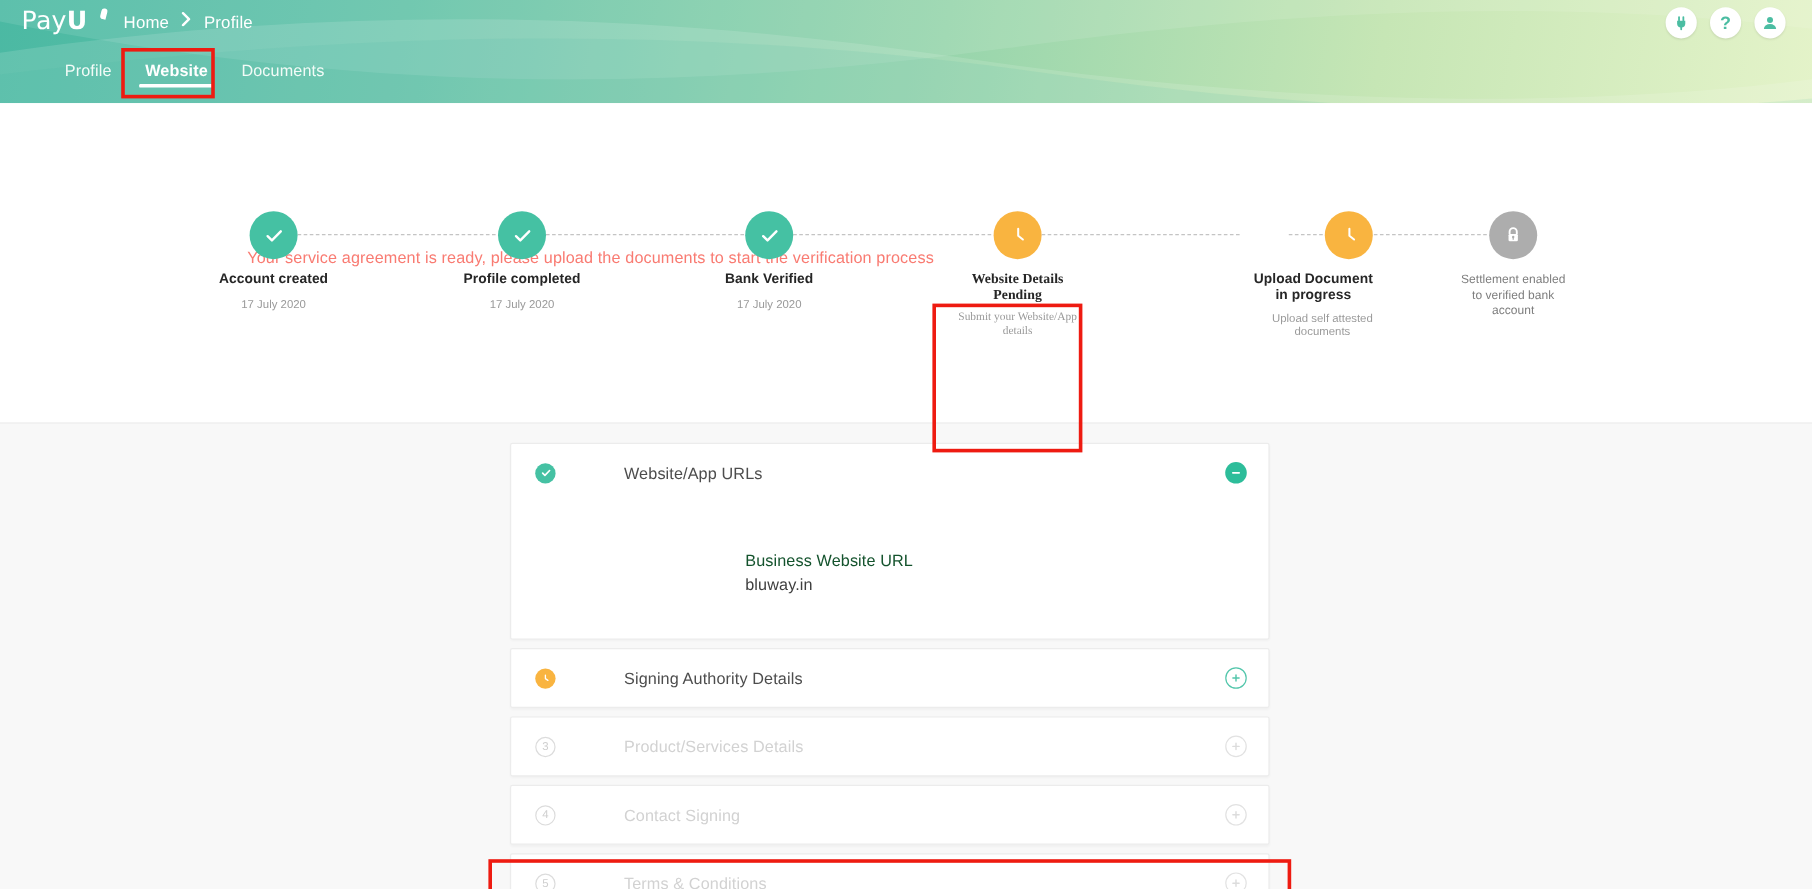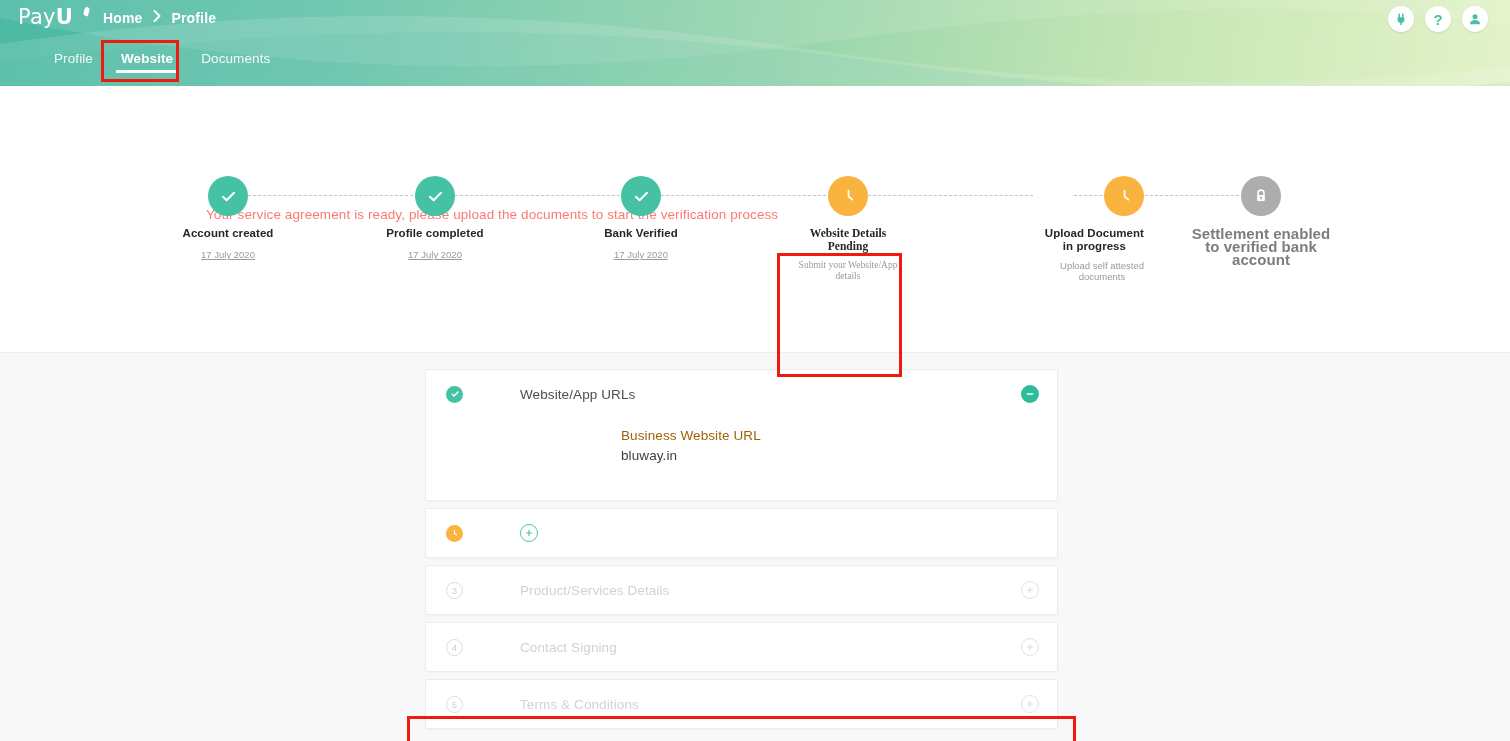--- a/index.html
+++ b/index.html
@@ -39,21 +39,21 @@
     transform: rotate(14deg);
   }
 
   .breadcrumb {
     position: absolute; left: 103px; top: 10px;
     display: flex; align-items: center; gap: 10px;
     z-index: 5;
   }
   .breadcrumb a, .breadcrumb span.crumb {
     font-size: 14px; color: #ffffff; text-decoration: none;
-    font-weight: 700; letter-spacing: .15px; text-align: center;
+    font-weight: 400; letter-spacing: .15px; text-align: center;
   }
   .crumb-sep {
     color: #ffffff; font-size: 13px; font-weight: 700;
     line-height: 1; transform: translateY(-1px);
   }
 
   .tabs {
     position: absolute; left: 40px; top: 45px;
     display: flex; align-items: flex-end; z-index: 5;
   }
@@ -116,26 +116,26 @@
     position: relative; z-index: 3;
   }
   .step-circle.done    { background: #45c1a3; }
   .step-circle.pending { background: #f9b440; }
   .step-circle.locked  { background: #adadad; }
   .step-title {
     margin-top: 11px; font-size: 11.5px; font-weight: 700;
     color: #262626; text-align: center; line-height: 13px;
     letter-spacing: .05px; white-space: pre-line;
   }
-  .step-title.muted { font-weight: 700; color: #7d7d7d; font-size: 15px; line-height: 13px; }
+  .step-title.muted { font-weight: 400; color: #7d7d7d; font-size: 10px; line-height: 13px; }
   .step-sub {
     margin-top: 7px; font-size: 9.5px; color: #9a9a9a;
     text-align: center; line-height: 11px; white-space: pre-line;
   }
-  .step-sub.date { margin-top: 9px; font-size: 9.5px; color: #9a9a9a; text-decoration: underline; }
+  .step-sub.date { margin-top: 9px; font-size: 9.5px; color: #9a9a9a; }
   .connector {
     position: absolute; top: 19px; height: 0;
     border-top: 1px dashed #c4c4c4; z-index: 1;
   }
 
   
   .section-gray {
     position: relative;
     width: 1510px; height: 389px;
     background: #f8f8f8;
@@ -180,21 +180,21 @@
     flex: 0 0 auto; cursor: pointer;
   }
   .acc-toggle.filled { background: #2dbd9a; }
   .acc-toggle.outline { background: #ffffff; border: 1px solid #52c6ab; }
   .acc-toggle.disabled { background: #ffffff; border: 1px solid #e2e2e2; }
   .acc-body {
     padding: 8px 20px 34px 20px;
   }
   .field-block { margin-left: 175px; }
   .field-label {
-    font-size: 13.5px; color: #a16207; line-height: 20px; letter-spacing: .1px;
+    font-size: 13.5px; color: #14532d; line-height: 20px; letter-spacing: .1px; margin-top: 32px;
   }
   .field-value {
     font-size: 13.5px; color: #3f3f3f; line-height: 20px; letter-spacing: .1px;
   }
 </style>
 </head>
 <body>
 
 <div class="header">
 
@@ -362,20 +362,21 @@
       </div>
     </div>
 
     <div class="acc-card">
       <div class="acc-head">
         <span class="acc-badge pending">
           <svg width="11" height="11" viewBox="0 0 11 11">
               <path d="M5.5 2.6 L5.5 5.5 L7.6 7" fill="none" stroke="#ffffff" stroke-width="1.1" stroke-linecap="round" stroke-linejoin="round"></path>
             </svg>
         </span>
+        <span class="acc-title dark">Signing Authority Details</span>
         <span class="acc-toggle outline">
           <svg width="10" height="10" viewBox="0 0 10 10">
               <path d="M2.4 5 L7.6 5 M5 2.4 L5 7.6" stroke="#52c6ab" stroke-width="1.2" stroke-linecap="round"></path>
             </svg>
         </span>
       </div>
     </div>
 
     <div class="acc-card">
       <div class="acc-head">

